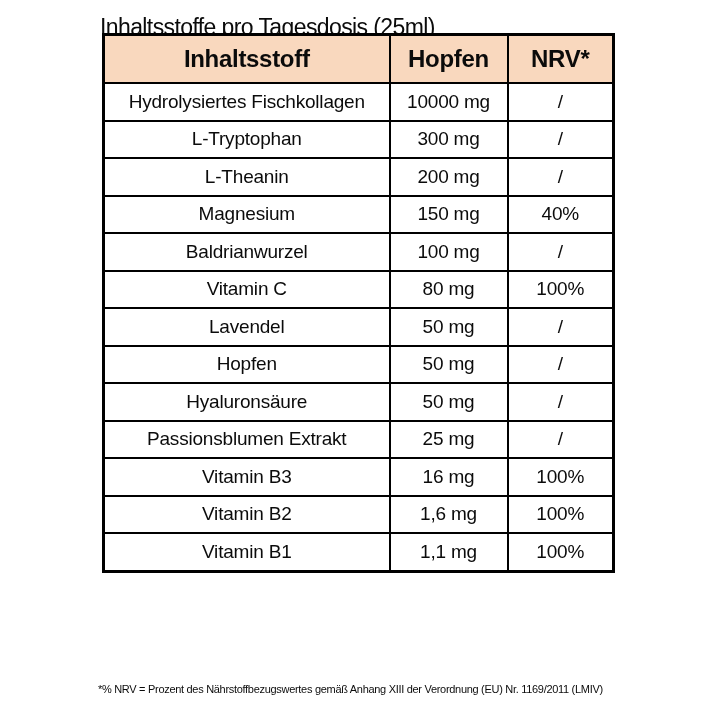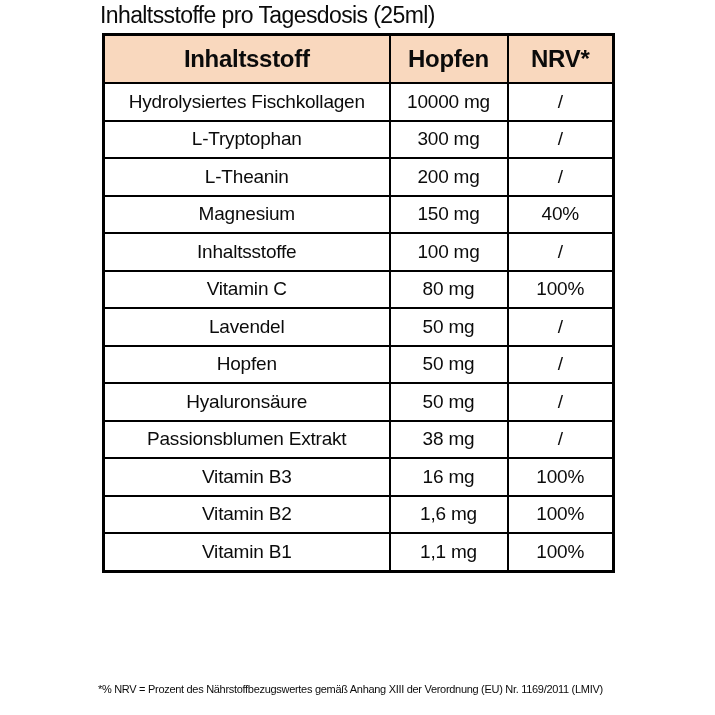--- a/index.html
+++ b/index.html
@@ -13,21 +13,21 @@
     position: relative;
     overflow: hidden;
   }
   .page {
     position: absolute;
     inset: 0;
   }
   .title {
     position: absolute;
     left: 100px;
-    top: 2px;
+    top: 14px;
     font-size: 23px;
     font-weight: 500;
     letter-spacing: -0.6px;
     white-space: nowrap;
     color: #0b0b0b;
   }
   table.ingredients {
     position: absolute;
     left: 102px;
     top: 33px;
@@ -110,21 +110,21 @@
           <td>L-Theanin</td>
           <td>200 mg</td>
           <td>/</td>
         </tr>
         <tr>
           <td>Magnesium</td>
           <td>150 mg</td>
           <td>40%</td>
         </tr>
         <tr>
-          <td>Inhaltsstoffe</td>
+          <td>Baldrianwurzel</td>
           <td>100 mg</td>
           <td>/</td>
         </tr>
         <tr>
           <td>Vitamin C</td>
           <td>80 mg</td>
           <td>100%</td>
         </tr>
         <tr>
           <td>Lavendel</td>
@@ -136,21 +136,21 @@
           <td>50 mg</td>
           <td>/</td>
         </tr>
         <tr>
           <td>Hyaluronsäure</td>
           <td>50 mg</td>
           <td>/</td>
         </tr>
         <tr>
           <td>Passionsblumen Extrakt</td>
-          <td>38 mg</td>
+          <td>25 mg</td>
           <td>/</td>
         </tr>
         <tr>
           <td>Vitamin B3</td>
           <td>16 mg</td>
           <td>100%</td>
         </tr>
         <tr>
           <td>Vitamin B2</td>
           <td>1,6 mg</td>

